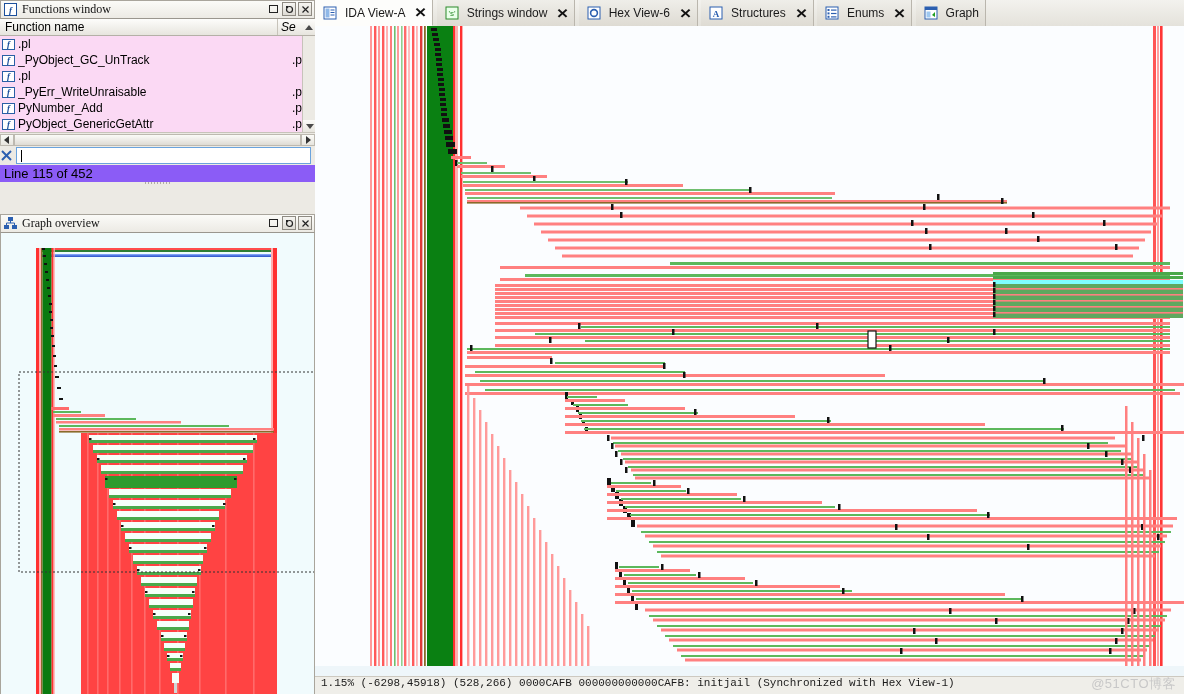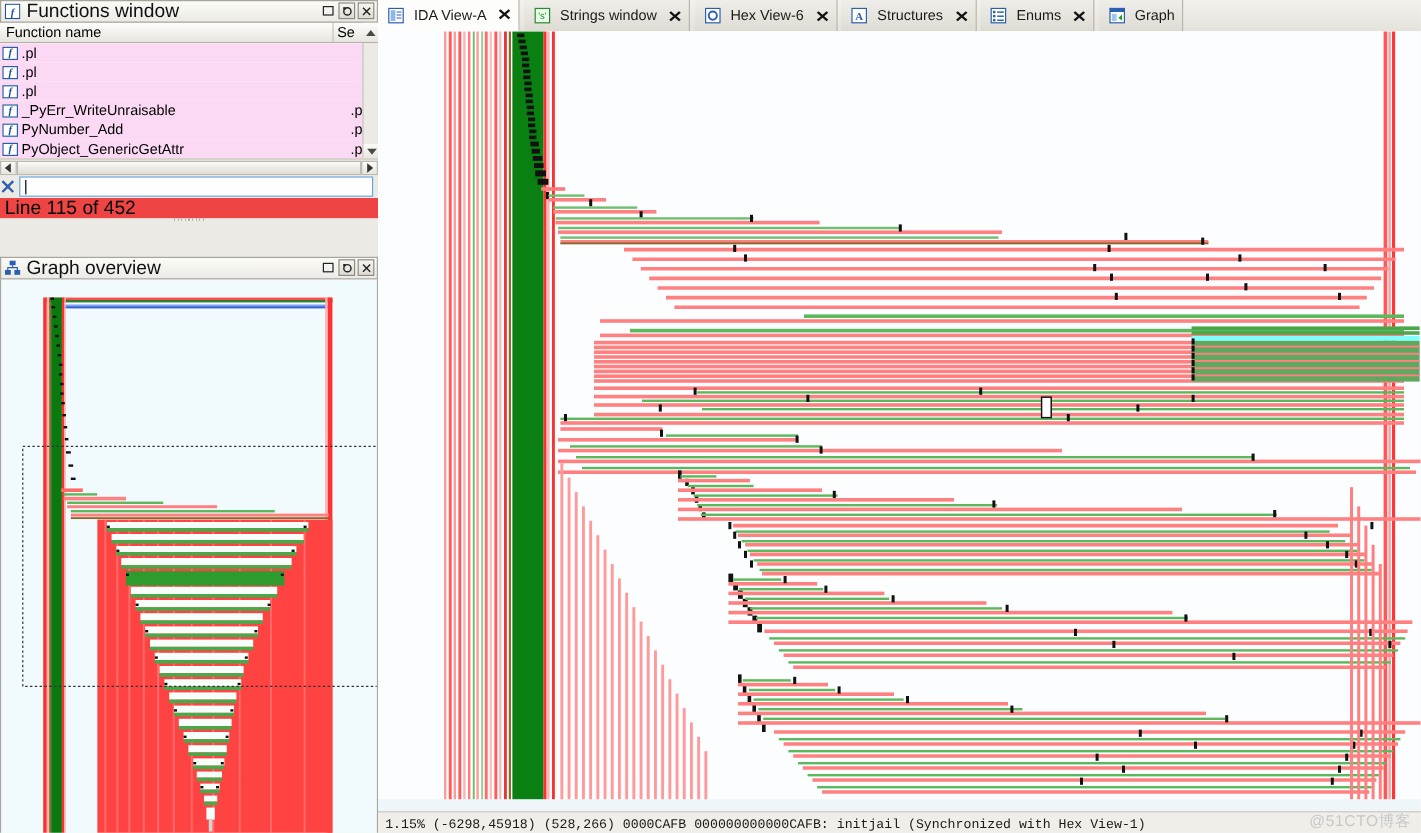--- a/index.html
+++ b/index.html
@@ -13,21 +13,21 @@
   
   #left{position:absolute;left:0;top:0;width:315px;height:694px;background:#eceae4;}
 
   .panel-title{
     position:relative;height:19px;line-height:19px;
     background:linear-gradient(#fbfbf8,#eceae4);
     border:1px solid #a9a59c;border-bottom:1px solid #9a968e;
     box-sizing:border-box;display:flex;align-items:center;padding-left:3px;
     font-size:12px;color:#111;
   }
-  .panel-title .ttl{margin-left:5px;font-size:16px;}
+  .panel-title .ttl{margin-left:5px;font-size:12px;font-family:Liberation Serif, serif;}
   .titlebtns{position:absolute;right:2px;top:1px;display:flex;gap:2px;}
   .tbtn{
     width:14px;height:14px;box-sizing:border-box;
     border:1px solid #8e8a82;background:linear-gradient(#f6f5f1,#dedbd4);
     display:flex;align-items:center;justify-content:center;
     font-size:9px;line-height:9px;color:#222;
   }
   .tbtn.restore{border:1px solid transparent;background:transparent;}
   .tbtn.restore .sq{width:9px;height:8px;border:1.5px solid #222;box-sizing:border-box;}
 
@@ -35,21 +35,21 @@
 
   
   #funcwin{position:absolute;left:0;top:0;width:315px;height:165px;}
   #func-header{
     position:absolute;left:0;top:19px;width:315px;height:17px;
     background:linear-gradient(#fdfdfb,#e7e5de);
     border-bottom:1px solid #b4b0a7;box-sizing:border-box;
     display:flex;align-items:flex-end;font-size:12px;
   }
   #func-header .c1{flex:1;padding-left:5px;border-right:1px solid #c7c3ba;height:100%;line-height:16px;}
-  #func-header .c2{width:22px;padding-left:3px;height:100%;line-height:16px;}
+  #func-header .c2{width:22px;padding-left:3px;height:100%;line-height:16px;font-style:italic;}
   #func-header .sortarr{width:12px;height:100%;display:flex;align-items:center;justify-content:center;background:linear-gradient(#fdfdfb,#e7e5de);}
   .caret-up{width:0;height:0;border-left:4px solid transparent;border-right:4px solid transparent;border-bottom:5px solid #4a4a4a;}
   .caret-dn{width:0;height:0;border-left:4px solid transparent;border-right:4px solid transparent;border-top:5px solid #4a4a4a;}
 
   #func-list{
     position:absolute;left:0;top:36px;width:315px;height:96px;
     background:#ffffff;overflow:hidden;box-sizing:border-box;
     border-right:1px solid #c7c3ba;
   }
   .frow{height:16px;display:flex;align-items:center;background:#fbd9f4;font-size:12px;}
@@ -74,21 +74,21 @@
   #filterbar{position:absolute;left:0;top:146px;width:315px;height:19px;display:flex;align-items:center;background:#eceae4;}
   #filterbar .fico2{width:16px;text-align:center;color:#2b5fb0;font-size:12px;}
   #filterinput{
     flex:1;height:17px;margin-right:4px;background:#fff;
     border:1px solid #6aa3dd;box-sizing:border-box;
     display:flex;align-items:center;padding-left:4px;font-size:12px;color:#000;
   }
   #filterinput .caret{width:1px;height:12px;background:#000;}
 
   #statusline{position:absolute;left:0;top:165px;width:315px;height:17px;
-    background:#ef4444;display:flex;align-items:center;padding-left:4px;font-size:16px;}
+    background:#8b5cf6;display:flex;align-items:center;padding-left:4px;font-size:13px;}
   #splitgrip{position:absolute;left:0;top:182px;width:315px;height:2px;background:#eceae4;
      display:flex;align-items:center;justify-content:center;}
   #splitgrip .dots{width:26px;height:2px;
     background:repeating-linear-gradient(90deg,#b0aca3 0 1px,transparent 1px 3px);}
 
   
   #gvwin{position:absolute;left:0;top:184px;width:315px;height:510px;margin-top:30px;}
   #gvcanvas{position:absolute;left:0;top:19px;width:315px;height:491px;
     background:#f1fbfd;border:1px solid #a9a59c;border-top:none;box-sizing:border-box;overflow:hidden;}
 
@@ -103,21 +103,21 @@
   }
   .tab.active{background:#fdfdfb;border-bottom:1px solid #fdfdfb;}
   .tab .tabico{width:15px;height:14px;flex:0 0 15px;margin-right:7px;position:relative;}
   .tab .tablbl{white-space:nowrap;}
   .tab .tabx{margin-left:10px;font-weight:bold;font-size:13px;font-family:"Liberation Sans",sans-serif;color:#111;transform:scaleX(1.15);}
 
   #graphpane{position:absolute;left:0;top:26px;width:869px;height:650px;
     background:#fbfdff;overflow:hidden;}
   #statusbar{position:absolute;left:0;bottom:0;width:869px;height:18px;
     background:#efeee9;border-top:1px solid #cdc9c0;box-sizing:border-box;
-    display:flex;align-items:flex-end;padding-left:6px;
+    display:flex;align-items:flex-start;padding-left:6px;
     font-family:"Liberation Mono","DejaVu Sans Mono",monospace;font-size:11px;color:#1a1a1a;}
   #watermark{position:absolute;right:8px;bottom:1px;font-size:13px;color:#c8c8c8;
     font-family:"Liberation Sans",sans-serif;letter-spacing:.5px;}
 
   svg{display:block;}
 </style>
 </head>
 <body>
 
 <div id="app">
@@ -159,20 +159,21 @@
           </div>
       </div>
 
       <div id="func-list">
         <div class="frow">
           <span class="fico">f</span>
           <span class="fseg">.pl</span>
         </div>
         <div class="frow">
           <span class="fico">f</span>
+          <span class="fname">_PyObject_GC_UnTrack</span>
           <span class="fseg">.pl</span>
         </div>
         <div class="frow">
           <span class="fico">f</span>
           <span class="fseg">.pl</span>
         </div>
         <div class="frow">
           <span class="fico">f</span>
           <span class="fname">_PyErr_WriteUnraisable</span>
           <span class="fseg">.pl</span>

